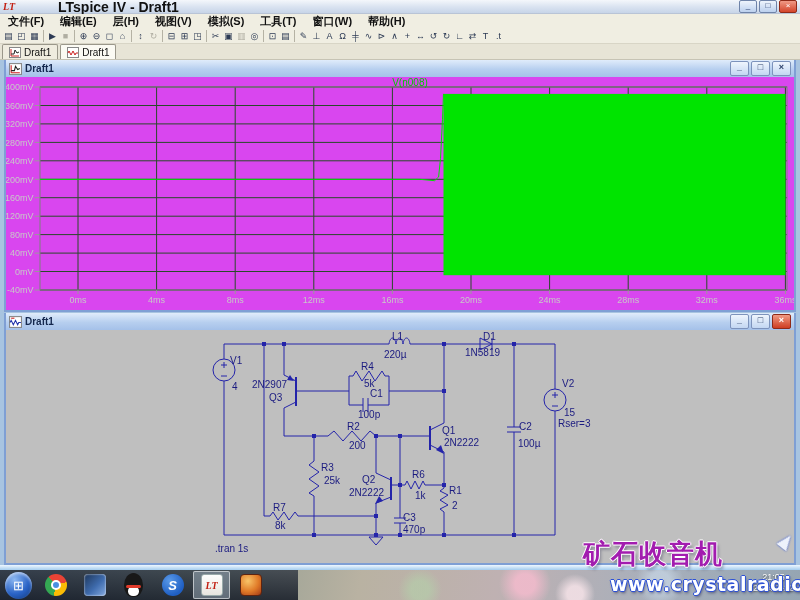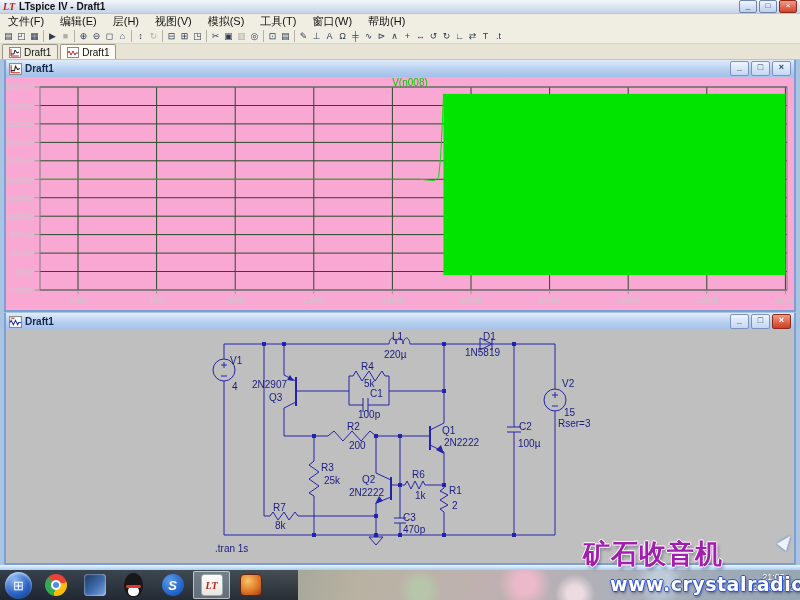--- a/index.html
+++ b/index.html
@@ -5,30 +5,30 @@
   html,body{margin:0;padding:0;background:#888;}
   #app{position:relative;width:800px;height:600px;overflow:hidden;
        font-family:"Liberation Sans",sans-serif;background:#a8c4e0;}
 
   
   .titlebar{position:absolute;left:0;top:0;width:800px;height:14px;box-sizing:border-box;
     background:linear-gradient(#f4f7fb,#dbe4f1 50%,#c7d4e8);display:flex;align-items:center;
     padding:0 3px;font-size:10px;color:#111;border-bottom:1px solid #b9c4d6;}
   .lt-logo{font-weight:bold;font-style:italic;color:#c21f12;font-size:10px;margin-right:4px;
     font-family:"Liberation Serif",serif;}
-  .app-title{font-weight:bold;font-size:10px;}
+  .app-title{font-weight:bold;font-size:14px;margin-left:39px;}
   .appbtns{margin-left:auto;display:flex;gap:2px;}
   .abtn{width:16px;height:11px;border:1px solid #6f83a8;border-radius:2px;font-size:8px;
     line-height:9px;text-align:center;color:#243a66;background:linear-gradient(#eef4fc,#bcd0ee);}
   .abtn.red{background:linear-gradient(#f09a86,#d4442a);color:#fff;border-color:#8f2a18;}
 
   
   .menubar{position:absolute;left:0;top:14px;width:800px;height:14px;background:#f0eee2;
     display:flex;align-items:center;font-size:11px;color:#111;box-sizing:border-box;}
-  .menu-item{padding:2px 8px;}
+  .menu-item{padding:2px 8px;font-weight:bold;}
   .toolbar{position:absolute;left:0;top:28px;width:800px;height:16px;background:#f0eee2;
     display:flex;align-items:center;padding-left:2px;box-sizing:border-box;border-bottom:1px solid #d8d5c6;}
   .ticon{min-width:13px;height:14px;font-size:9px;line-height:14px;text-align:center;color:#2c3a54;cursor:default;}
   .ticon.dim{color:#b0aea2;}
   .tsep{width:1px;height:12px;background:#b5b2a4;margin:0 2px;}
   .tabbar{position:absolute;left:0;top:44px;width:800px;height:16px;background:#e7e4d6;
     display:flex;align-items:flex-end;padding-left:2px;box-sizing:border-box;border-bottom:1px solid #c6c3b4;}
   .tab{height:14px;display:flex;align-items:center;gap:3px;padding:0 6px;font-size:10px;color:#111;
     background:#efecdf;border:1px solid #9a978a;border-bottom:none;border-radius:2px 2px 0 0;margin-right:2px;}
   .tab.active{background:#fbfaf3;}
@@ -37,21 +37,21 @@
   
   .window{position:absolute;border:2px solid #7f9fd4;border-top:none;box-sizing:border-box;background:#fff;}
   #wavewin{left:4px;top:60px;width:792px;height:252px;}
   #schwin{left:4px;top:313px;width:792px;height:252px;}
   .wtitle{height:17px;background:linear-gradient(#e0ecfb,#b7cfef 55%,#a5c1e9);display:flex;
     align-items:center;padding:0 3px;font-size:10px;font-weight:bold;color:#15284e;}
   .wbtns{margin-left:auto;display:flex;gap:2px;}
   .wbtn{width:17px;height:13px;border:1px solid #7d93bc;border-radius:2px;font-size:9px;line-height:11px;
     text-align:center;color:#2c4068;background:linear-gradient(#eff5fd,#c3d7f2);}
   .wbtn.red{background:linear-gradient(#f09a82,#cf3d22);color:#fff;border-color:#8f2a18;}
-  .wavecontent{height:233px;background:#f9a8d4;text-align:right;}
+  .wavecontent{height:233px;background:#d946ef;text-align:right;}
   .schcontent{height:233px;background:#bfbfbf;}
 
   .grid{stroke:#294b29;stroke-width:1;}
   .tickm{stroke:#9a9a9a;stroke-width:1;}
   .alab{fill:#c8c8c8;font-size:9px;font-family:"Liberation Sans",sans-serif;}
   .legend{fill:#00cc00;font-size:10px;font-family:"Liberation Sans",sans-serif;}
 
   .schsvg text{font-size:10px;fill:#1b1b80;font-family:"Liberation Sans",sans-serif;}
   .wire{stroke:#2424aa;fill:none;stroke-width:1;}
   .bar{stroke:#2424aa;fill:none;stroke-width:2;}

